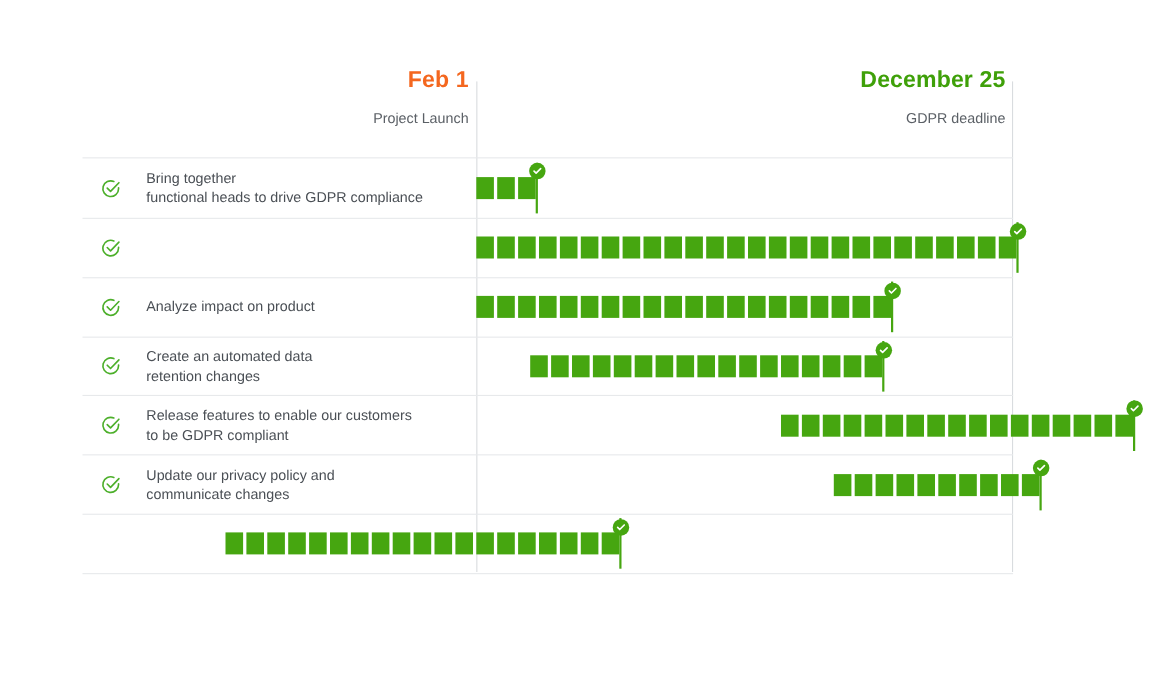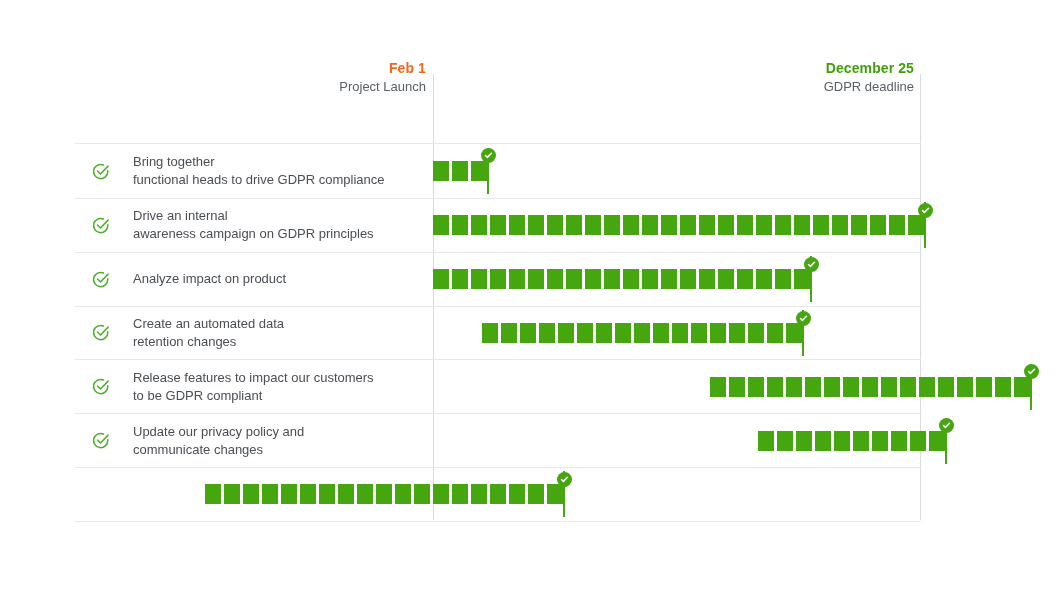--- a/index.html
+++ b/index.html
@@ -23,30 +23,30 @@
     height: 616px;
   }
 
   
   .milestone {
     position: absolute;
     text-align: right;
     line-height: 1.22;
   }
   .milestone-date {
-    font-size: 14px;
+    font-size: 21px;
     font-weight: bold;
     letter-spacing: .1px;
     white-space: nowrap;
   }
   .milestone-caption {
     font-size: 13px;
     color: #5b6066;
     white-space: nowrap;
-    margin-top: 2px;
+    margin-top: 14px;
   }
   #milestone-start {
     left: 180px;
     top: 60px;
     width: 246px;
   }
   #milestone-start .milestone-date { color: #f4671f; }
   #milestone-end {
     left: 660px;
     top: 60px;
@@ -191,22 +191,20 @@
         </div>
       </div>
       <div class="task-row">
         <div class="row-left">
           <div class="status-icon">
             <svg width="19" height="19" viewBox="0 0 24 24" fill="none" stroke="#4caf2a" stroke-width="1.9" stroke-linecap="round" stroke-linejoin="round">
               <path d="M21.2 11.1v.9a9 9 0 1 1-5.4-8.2"></path>
               <polyline points="8.2 11.4 12 15.2 21.6 5.2"></polyline>
             </svg>
           </div>
-          <div class="task-label">Drive an internal
-awareness campaign on GDPR principles</div>
         </div>
         <div class="row-track">
           <div class="bar" style="left: 0px;">
             <div class="bar-seg"></div>
             <div class="bar-seg"></div>
             <div class="bar-seg"></div>
             <div class="bar-seg"></div>
             <div class="bar-seg"></div>
             <div class="bar-seg"></div>
             <div class="bar-seg"></div>
@@ -319,21 +317,21 @@
         </div>
       </div>
       <div class="task-row">
         <div class="row-left">
           <div class="status-icon">
             <svg width="19" height="19" viewBox="0 0 24 24" fill="none" stroke="#4caf2a" stroke-width="1.9" stroke-linecap="round" stroke-linejoin="round">
               <path d="M21.2 11.1v.9a9 9 0 1 1-5.4-8.2"></path>
               <polyline points="8.2 11.4 12 15.2 21.6 5.2"></polyline>
             </svg>
           </div>
-          <div class="task-label">Release features to impact our customers
+          <div class="task-label">Release features to enable our customers
 to be GDPR compliant</div>
         </div>
         <div class="row-track">
           <div class="bar" style="left: 277px;">
             <div class="bar-seg"></div>
             <div class="bar-seg"></div>
             <div class="bar-seg"></div>
             <div class="bar-seg"></div>
             <div class="bar-seg"></div>
             <div class="bar-seg"></div>

